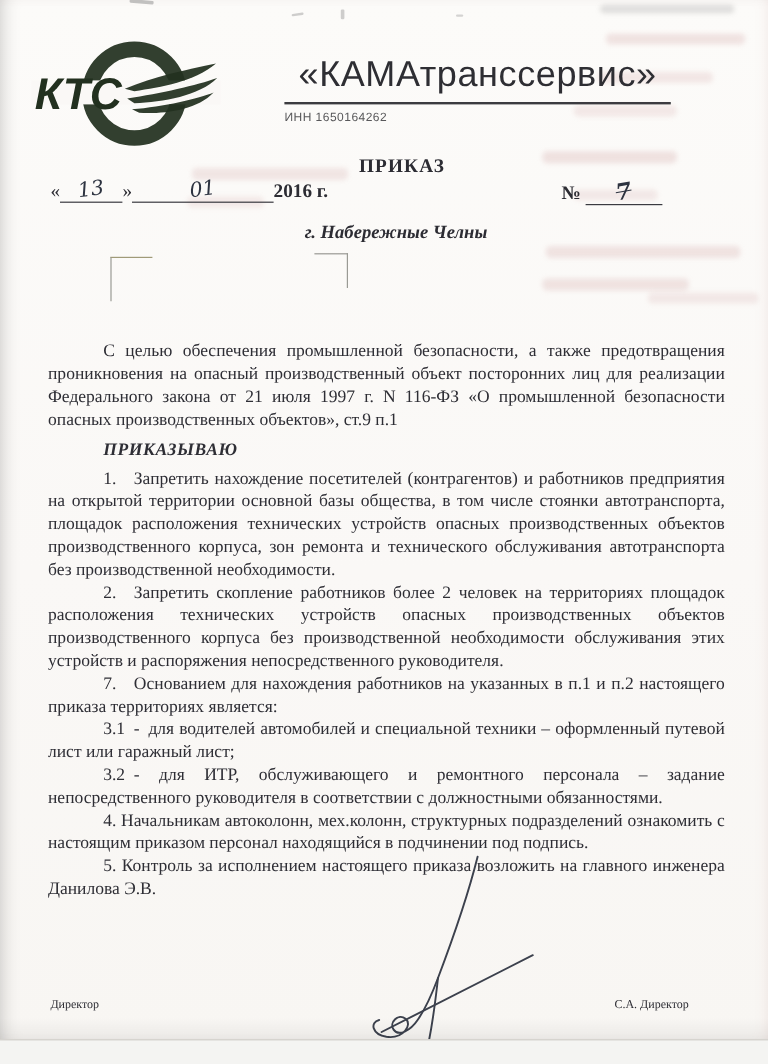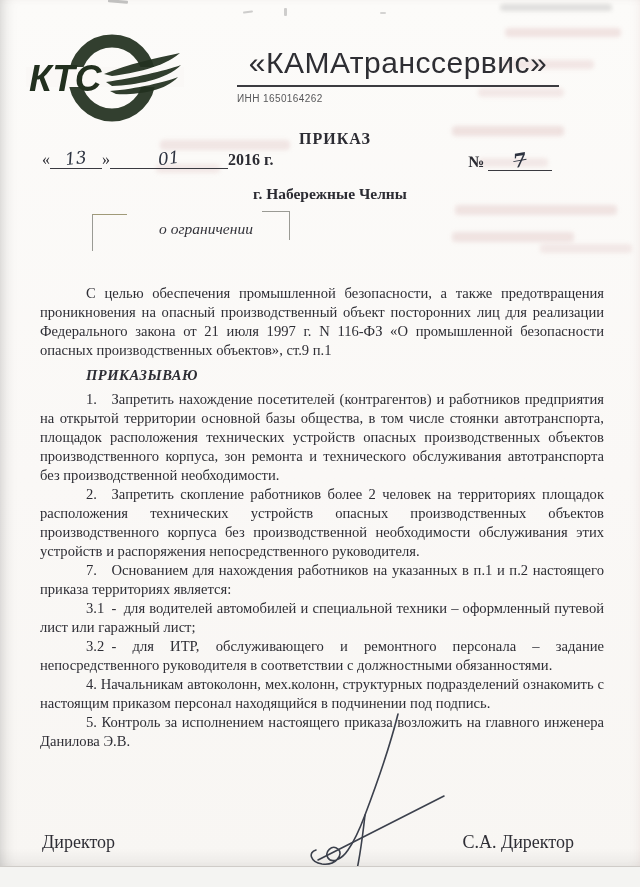--- a/index.html
+++ b/index.html
@@ -38,39 +38,39 @@
   .blank{display:inline-block;border-bottom:1.4px solid #3a3a40;text-align:center;vertical-align:bottom;}
   .blank.day{width:52px;}
   .blank.month{width:118px;}
   .blank.num{width:64px;}
   .hand{font-family:"DejaVu Serif", serif;font-style:italic;color:#2d3340;
     display:inline-block;transform:rotate(-7deg);font-size:17px;}
   .hand.seven{text-decoration:line-through;font-size:19px;transform:rotate(-10deg) translateY(1px);}
   .year{font-weight:bold;}
   .num-row{position:absolute;left:468px;top:148px;font-size:16px;font-weight:bold;color:#2c2c33;}
   .city{position:absolute;left:20px;top:185px;width:620px;text-align:center;
-    font-weight:bold;font-size:15.5px;color:#2c2c33;}
+    font-weight:bold;font-size:15.5px;color:#2c2c33;font-style:italic;}
   
   .subject{position:absolute;left:120px;top:217px;width:172px;text-align:center;
     font-style:italic;font-size:15.5px;line-height:23px;color:#33333a;}
   .bracket-left{position:absolute;left:92px;top:214px;width:34px;height:36px;
     border-top:1.5px solid #a09a78;border-left:1.5px solid #9a9a94;}
   .bracket-right{position:absolute;left:262px;top:211px;width:27px;height:28px;
     border-top:1.5px solid #9a9a94;border-right:1.5px solid #9a9a94;}
   
   .body-text{
     position:absolute;left:40px;top:284px;width:564px;
     font-size:14.6px;line-height:19px;color:#2e2e35;
     text-align:justify;
   }
   .body-text p{margin:0;text-indent:46px;}
   .resolution{font-weight:bold;letter-spacing:.5px;margin:6px 0 5px 0 !important;font-style:italic;}
   
   .sign-row{position:absolute;left:42px;top:832px;width:532px;display:flex;
-    justify-content:space-between;font-size:18px;color:#2e2e35;}
+    justify-content:space-between;font-size:10px;color:#2e2e35;}
   .signature-svg{position:absolute;left:258px;top:712px;}
   
   .ghost{position:absolute;border-radius:4px;filter:blur(2px);}
   .speck{position:absolute;background:#8a8a8a;opacity:.5;border-radius:1px;}
 </style>
 </head>
 <body>
 
 <div class="paper">
 
@@ -120,21 +120,20 @@
   <div class="num-row">
     <span>№</span>
     <span class="blank num"><span class="hand seven">7</span></span>
   </div>
 
   <div class="city">г. Набережные Челны</div>
 
   <div class="bracket-left"></div>
   <div class="bracket-right"></div>
   <div class="subject">
-    <div>о ограничении</div>
   </div>
 
   <div class="body-text">
     <p>С целью обеспечения промышленной безопасности, а также предотвращения проникновения на опасный производственный объект посторонних лиц  для реализации Федерального закона от 21 июля 1997 г. N 116-ФЗ «О промышленной безопасности опасных производственных объектов», ст.9 п.1</p>
     <p class="resolution">ПРИКАЗЫВАЮ</p>
     <p>1. Запретить нахождение посетителей (контрагентов) и работников предприятия на открытой территории основной базы общества, в том числе стоянки автотранспорта, площадок расположения технических устройств опасных производственных объектов производственного корпуса, зон ремонта и технического обслуживания автотранспорта без производственной необходимости.</p>
     <p>2. Запретить скопление работников более 2 человек на территориях площадок расположения технических устройств опасных производственных объектов производственного корпуса без производственной необходимости обслуживания этих устройств и распоряжения непосредственного руководителя.</p>
     <p>7. Основанием для нахождения работников на указанных в п.1 и п.2 настоящего приказа территориях является:</p>
     <p>3.1 - для водителей автомобилей и специальной техники – оформленный путевой лист или гаражный лист;</p>
     <p>3.2 - для ИТР, обслуживающего и ремонтного персонала – задание непосредственного руководителя в соответствии с должностными обязанностями.</p>

